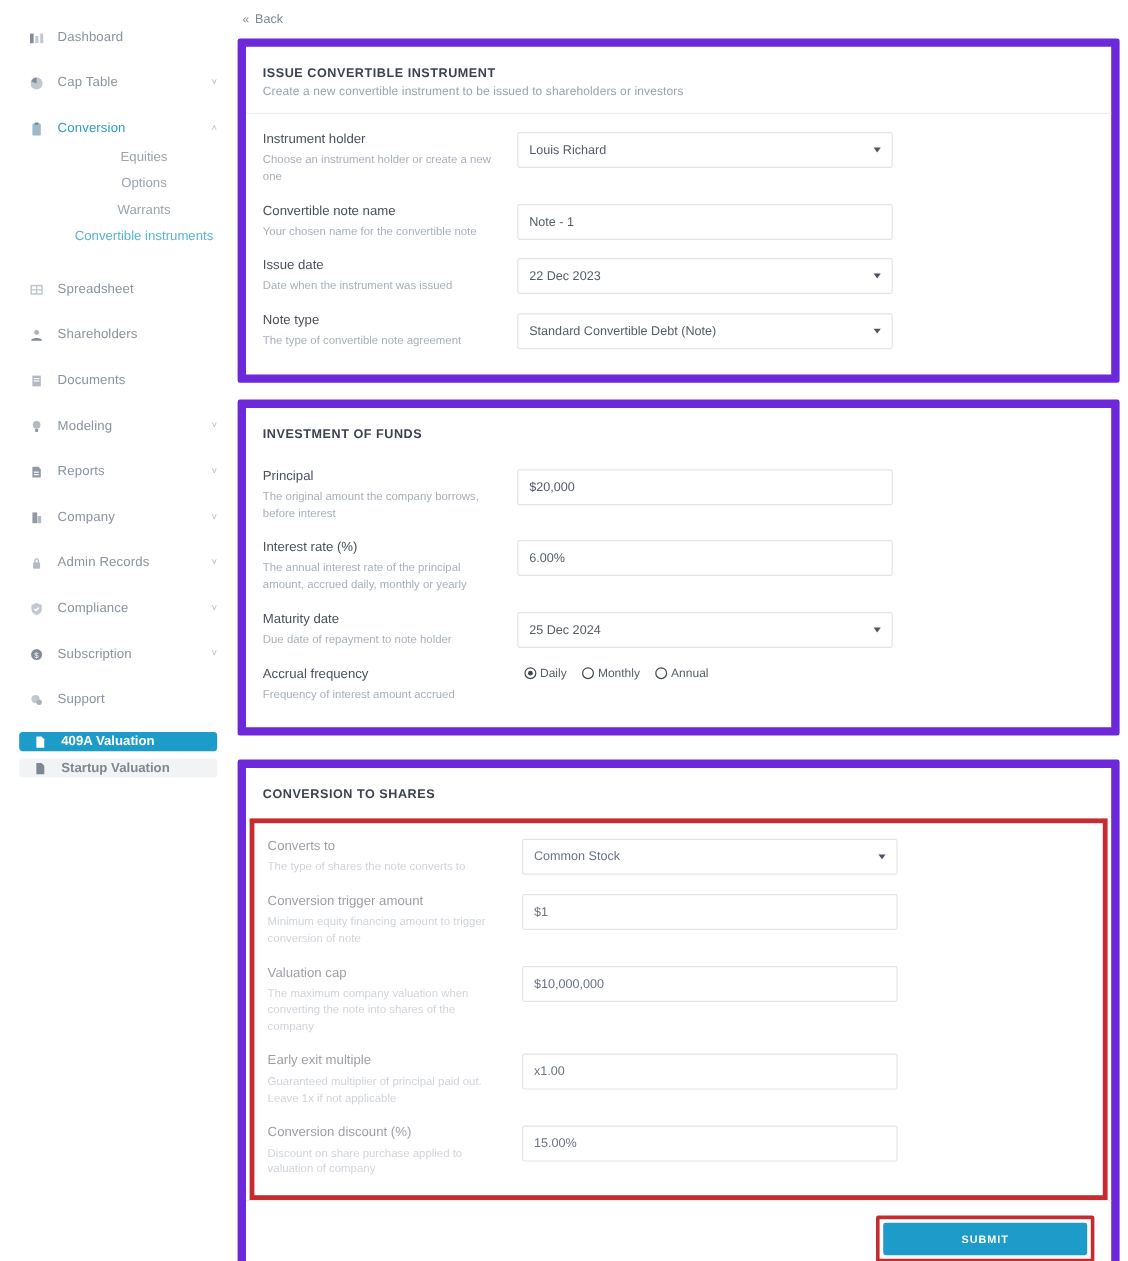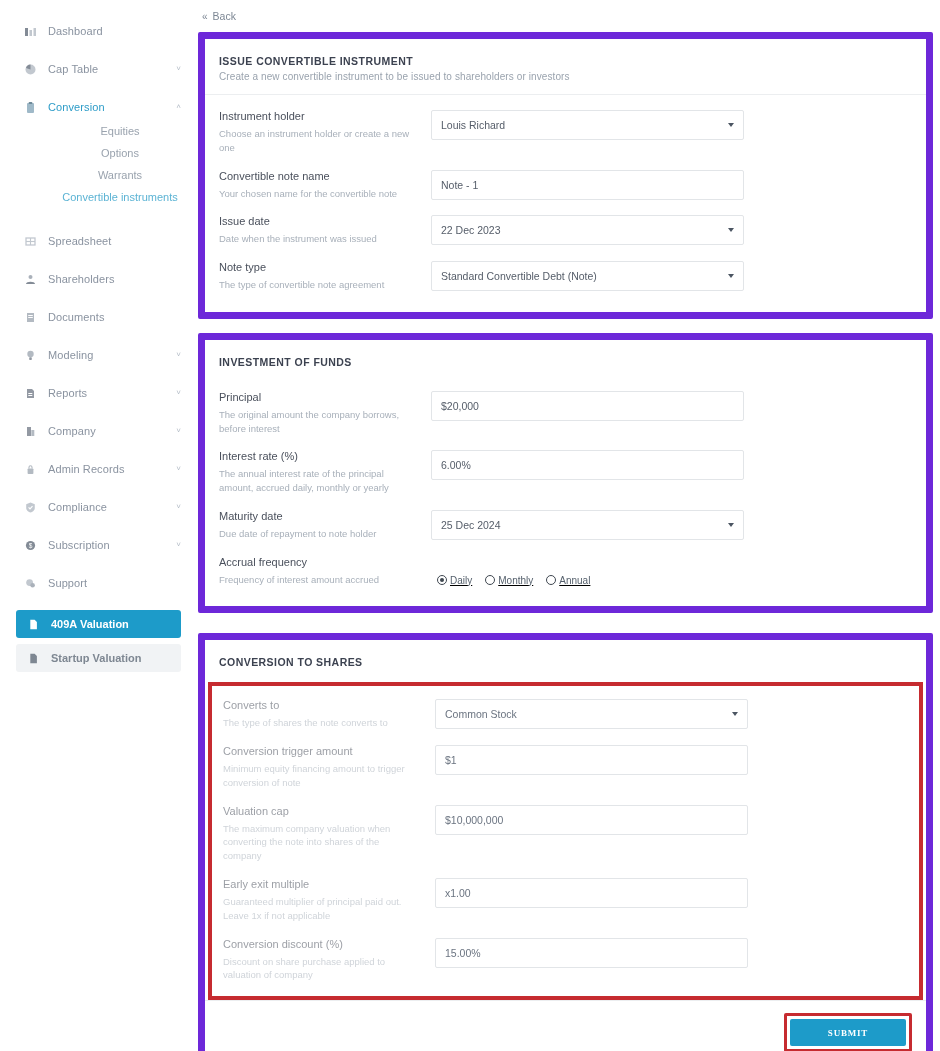--- a/index.html
+++ b/index.html
@@ -36,21 +36,21 @@
   .nav-item.active-blue .ico { opacity: 1; }
   .nav-sub {
     display:flex; align-items:center;
     height: 22px; padding-left: 45px;
     font-size: 11px; color: #9aa3ae; cursor: pointer; justify-content: center;
   }
   .nav-sub.sel { color: #5bb3d4; }
   .nav-spacer { height: 8px; }
 
   .nav-cta {
-    margin: 6px 14px 0 16px; height: 28px; border-radius: 3px;
+    margin: 6px 14px 0 16px; height: 16px; border-radius: 3px;
     display:flex; align-items:center; padding-left: 11px;
     font-size: 11px; font-weight: bold; cursor:pointer;
   }
   .nav-cta.primary { background:#1d9bc9; color:#fff; }
   .nav-cta.primary .ico { opacity:1; }
   .nav-cta.muted { background:#f1f3f5; color:#7e8792; }
   .nav-cta .ico { width:13px; height:13px; margin-right:11px; display:flex; align-items:center; justify-content:center; flex:0 0 13px; }
 
   
   .main { flex: 1 1 auto; padding: 0 8px 0 0; }
@@ -87,21 +87,21 @@
     padding: 0 9px; font-size: 10.5px; color:#555d69;
     width: 313px; cursor: pointer;
   }
   .ctl .val { flex:1 1 auto; }
   .ctl .arrow {
     width: 0; height: 0; margin-left: 6px;
     border-left: 3.5px solid transparent; border-right: 3.5px solid transparent;
     border-top: 4.5px solid #4b5562;
   }
 
-  .radio-row { display:flex; align-items:flex-end; gap: 13px; height: 30px; padding-left: 6px; text-decoration: underline; }
+  .radio-row { display:flex; align-items:flex-start; gap: 13px; height: 30px; padding-left: 6px; }
   .radio-opt { display:flex; align-items:center; font-size:10px; color:#55606c; cursor:pointer; }
   .radio-dot {
     width: 10px; height: 10px; border-radius: 50%;
     border: 1.6px solid #3f4750; margin-right: 3px;
     display:flex; align-items:center; justify-content:center;
   }
   .radio-dot .inner { width: 4.5px; height: 4.5px; border-radius: 50%; background:#3f4750; }
 
   
   .card.conversion { padding-bottom: 0; margin-top: 20px; }
@@ -112,24 +112,24 @@
   .conv-field .field-help { opacity: .55; }
   .conv-field .ctl { color:#6b7481; }
 
   .submit-row {
     border-top: 1px solid #eceef0;
     padding: 12px 14px 14px 14px;
     display:flex; justify-content:flex-end;
   }
   .submit-wrap { border: 3px solid #c62b30; padding: 3px; border-radius: 2px; }
   .submit-btn {
-    width: 116px; height: 27px; background:#1d9bc9; color:#fff;
+    width: 170px; height: 27px; background:#1d9bc9; color:#fff;
     border:none; border-radius:2px; cursor:pointer;
     font-size: 9px; font-weight: bold; letter-spacing: .8px;
-    font-family:Liberation Serif, serif;
+    font-family:Liberation Sans, sans-serif;
   }
 </style>
 </head>
 <body>
 
 <div class="page">
 
   <aside class="sidebar">
 
     <div class="nav-item">

